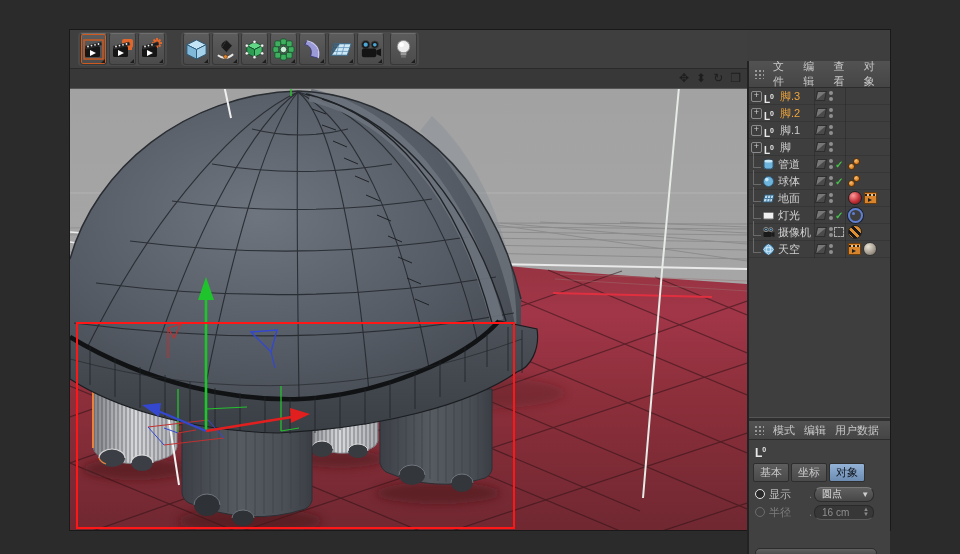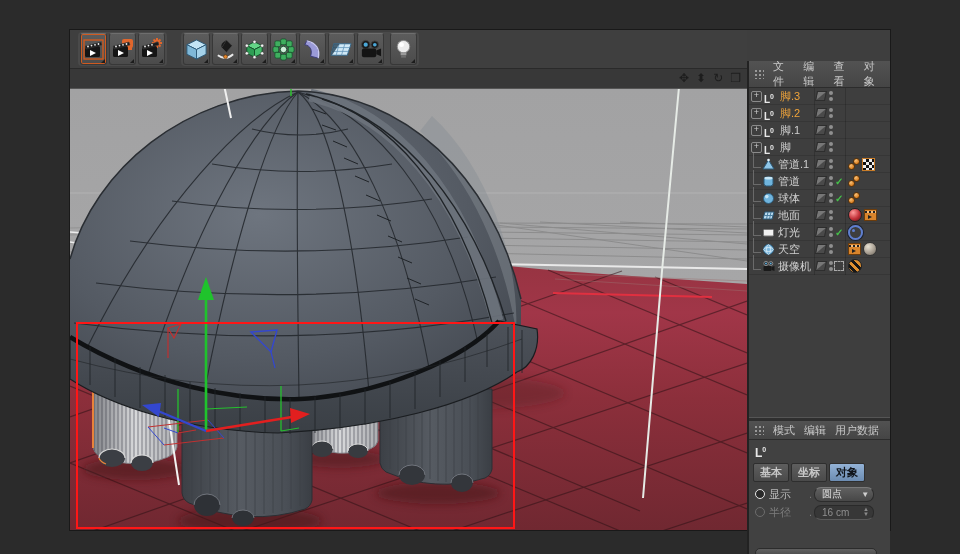--- a/index.html
+++ b/index.html
@@ -51,21 +51,21 @@
   .comp:after{content:"";position:absolute;left:3px;top:5px;border-left:4px solid #222;border-top:2px solid transparent;border-bottom:2px solid transparent;}
   .target{width:11px;height:11px;border-radius:50%;border:2px solid #5f7fd0;box-shadow:0 0 0 1px #1a2030;position:relative;}
   .target:before{content:"";position:absolute;left:2px;top:2px;width:3px;height:3px;border-radius:50%;background:#5f7fd0;}
   .prot{width:12px;height:12px;border-radius:50%;border:1px solid #222;background:repeating-linear-gradient(45deg,#e09030 0 3px,#161616 3px 6px);}
   .nullico{font-weight:bold;color:#e8e8e8;font-size:10px;line-height:13px;letter-spacing:0;}
   .nullico sup{font-size:7px;vertical-align:super;}
   
   .splitter{height:3px;background:#2f2f2f;border-top:1px solid #555;}
   .amtitle{display:flex;align-items:center;gap:5px;padding:3px 6px 1px 6px;font-size:11px;color:#e3e3e3;}
   .tabs{display:flex;gap:2px;padding:2px 4px 3px 4px;}
-  .tab{font-size:11px;color:#c7c7c7;background:linear-gradient(#5e5e5e,#4a4a4a);border:1px solid #2e2e2e;border-radius:2px;padding:1px 6px;font-weight:bold;}
+  .tab{font-size:11px;color:#c7c7c7;background:linear-gradient(#5e5e5e,#4a4a4a);border:1px solid #2e2e2e;border-radius:2px;padding:1px 6px;}
   .tab.active{background:linear-gradient(#93b2d6,#6c8cb2);color:#10151c;}
   .sechead{font-size:11px;font-weight:bold;color:#dedede;background:linear-gradient(#4e4e4e,#3f3f3f);border-top:1px solid #5a5a5a;border-bottom:1px solid #2d2d2d;padding:2px 6px;}
   .prow{display:flex;align-items:center;height:18px;padding-left:6px;font-size:11px;color:#b9b9b9;}
   .prow.dis{color:#7d7d7d;}
   .radio{width:8px;height:8px;border-radius:50%;border:1.5px solid #cfcfcf;margin-right:4px;flex:0 0 auto;}
   .prow.dis .radio{border-color:#6d6d6d;}
   .plabel{width:40px;white-space:nowrap;overflow:hidden;}
   .dots{color:#777;margin-right:2px;}
   .dd{width:60px;height:15px;background:linear-gradient(#606060,#474747);border:1px solid #2c2c2c;border-top-color:#7a7a7a;border-radius:7px;font-size:10px;color:#e0e0e0;display:flex;align-items:center;padding:0 4px 0 7px;box-sizing:border-box;}
   .dd .arr{margin-left:auto;font-size:8px;color:#cfcfcf;}
@@ -576,42 +576,20 @@
               <span class="vdots">
                 <i></i>
                 <i></i>
               </span>
             </span>
         </div>
 
         <div class="orow">
           <span class="tree"></span>
           <span class="oicon"><svg width="13" height="13" viewBox="0 0 13 13">
-                <polygon points="6.5,2 12,11 1,11" fill="#8fc6e8" stroke="#2d5a78"></polygon>
-                <circle cx="6.5" cy="2" r="1.3" fill="#e8f4fb"></circle>
-              </svg></span>
-          <span class="name">管道.1</span>
-          <span class="dotcol">
-              <span class="layersq"></span>
-              <span class="vdots">
-                <i></i>
-                <i></i>
-              </span>
-            </span>
-          <span class="tags">
-              <span class="phong">
-                <i></i>
-                <i></i>
-              </span>
-              <span class="checker"></span>
-            </span>
-        </div>
-        <div class="orow">
-          <span class="tree"></span>
-          <span class="oicon"><svg width="13" height="13" viewBox="0 0 13 13">
                 <rect x="2" y="2" width="9" height="9" rx="2.5" fill="#6fb4dd" stroke="#2d5a78"></rect>
                 <ellipse cx="6.5" cy="3.2" rx="4.2" ry="1.4" fill="#c6e5f5"></ellipse>
               </svg></span>
           <span class="name">管道</span>
           <span class="dotcol">
               <span class="layersq"></span>
               <span class="vdots">
                 <i></i>
                 <i></i>
               </span>
@@ -676,40 +654,20 @@
           <span class="dotcol">
               <span class="layersq"></span>
               <span class="vdots">
                 <i></i>
                 <i></i>
               </span>
             </span>
           <span class="chk">✓</span>
           <span class="tags">
               <span class="target"></span>
-            </span>
-        </div>
-        <div class="orow">
-          <span class="tree"></span>
-          <span class="oicon"><svg width="13" height="13" viewBox="0 0 13 13">
-                <circle cx="6.5" cy="6.5" r="5" fill="#7cb8de" stroke="#2d5a78"></circle>
-                <ellipse cx="6.5" cy="6.5" rx="5" ry="2" fill="none" stroke="#d8ecf8" stroke-width="0.8"></ellipse>
-                <ellipse cx="6.5" cy="6.5" rx="2" ry="5" fill="none" stroke="#d8ecf8" stroke-width="0.8"></ellipse>
-              </svg></span>
-          <span class="name">天空</span>
-          <span class="dotcol">
-              <span class="layersq"></span>
-              <span class="vdots">
-                <i></i>
-                <i></i>
-              </span>
-            </span>
-          <span class="tags">
-              <span class="comp"></span>
-              <span class="mattex"></span>
             </span>
         </div>
         <div class="orow">
           <span class="tree"></span>
           <span class="oicon"><svg width="13" height="13" viewBox="0 0 13 13">
                 <circle cx="4" cy="3.5" r="2.2" fill="#222" stroke="#888"></circle>
                 <circle cx="8.8" cy="3.5" r="2" fill="#222" stroke="#888"></circle>
                 <circle cx="4" cy="3.5" r="1" fill="#5fb0e0"></circle>
                 <circle cx="8.8" cy="3.5" r="0.9" fill="#5fb0e0"></circle>
                 <rect x="1.5" y="6" width="8" height="5" rx="1" fill="#1a1a1a"></rect>
@@ -721,20 +679,40 @@
               <span class="vdots">
                 <i></i>
                 <i></i>
               </span>
             </span>
           <span class="dashsq"></span>
           <span class="tags">
               <span class="prot"></span>
             </span>
         </div>
+        <div class="orow">
+          <span class="tree"></span>
+          <span class="oicon"><svg width="13" height="13" viewBox="0 0 13 13">
+                <circle cx="6.5" cy="6.5" r="5" fill="#7cb8de" stroke="#2d5a78"></circle>
+                <ellipse cx="6.5" cy="6.5" rx="5" ry="2" fill="none" stroke="#d8ecf8" stroke-width="0.8"></ellipse>
+                <ellipse cx="6.5" cy="6.5" rx="2" ry="5" fill="none" stroke="#d8ecf8" stroke-width="0.8"></ellipse>
+              </svg></span>
+          <span class="name">天空</span>
+          <span class="dotcol">
+              <span class="layersq"></span>
+              <span class="vdots">
+                <i></i>
+                <i></i>
+              </span>
+            </span>
+          <span class="tags">
+              <span class="comp"></span>
+              <span class="mattex"></span>
+            </span>
+        </div>
       </div>
     </div>
 
     <div class="splitter"></div>
 
     <div style="position:relative;overflow:hidden;height:135px;background:#414141;">
       <div class="pmenu" style="height:18px">
         <span class="grip"></span>
         <span>模式</span>
         <span>编辑</span>

